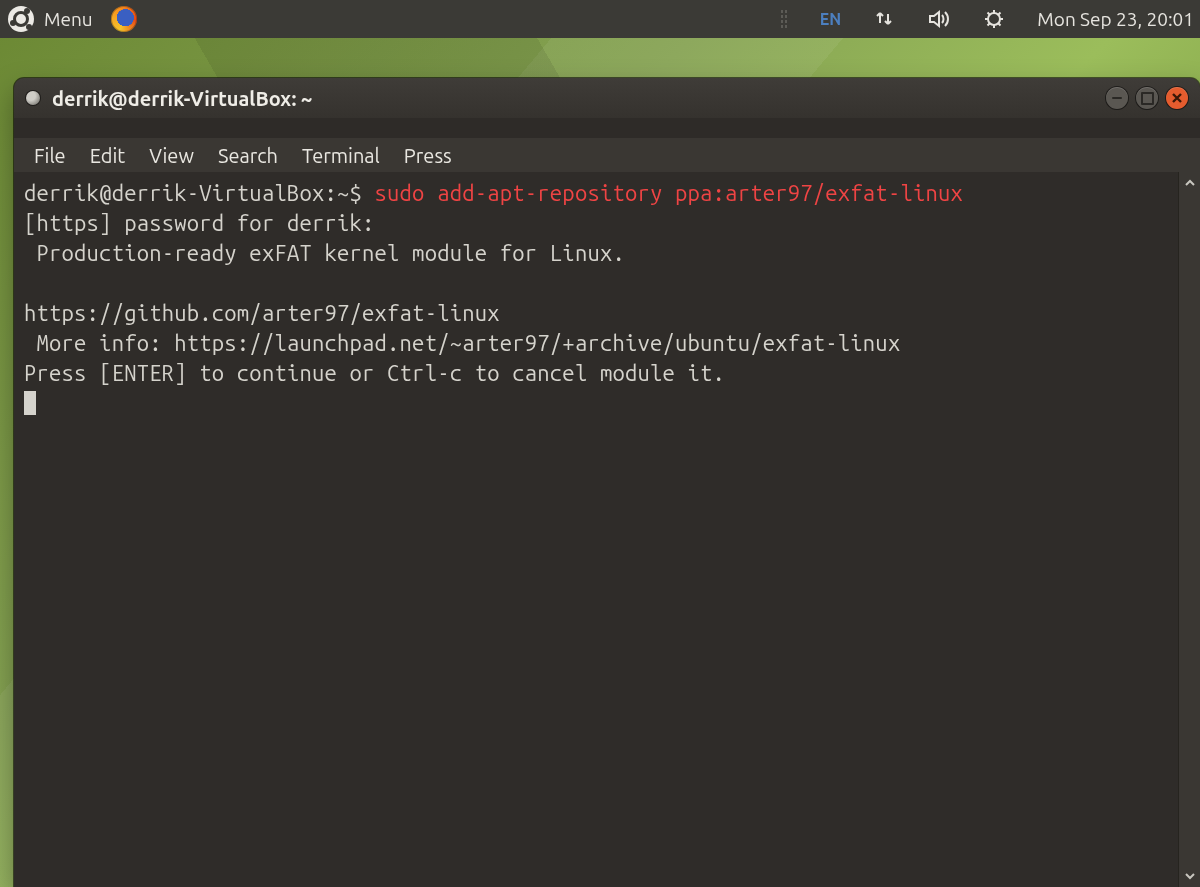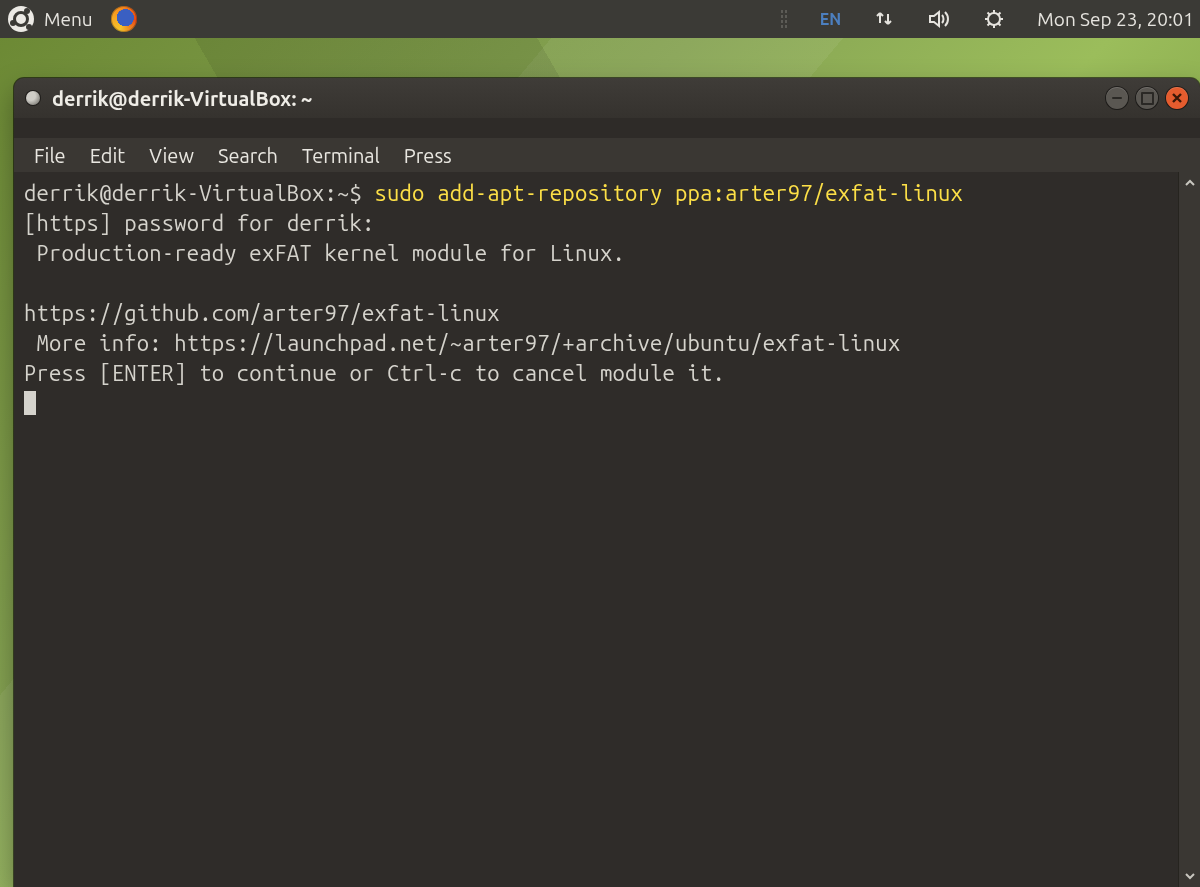--- a/index.html
+++ b/index.html
@@ -149,21 +149,21 @@
     color: #d5d3cc;
     font-family: "Ubuntu Mono","DejaVu Sans Mono","Liberation Mono",monospace;
     font-size: 22px;
     line-height: 30px;
     padding: 6px 6px 6px 10px;
     white-space: pre;
     overflow: hidden;
     letter-spacing: 0.2px;
   }
   .prompt-user { color:#d5d3cc;margin-top:6px; }
-  .prompt-cmd  { color:#fde047; }
+  .prompt-cmd  { color:#ef4444; }
   .cursor-block {
     display:inline-block;
     width: 12px; height: 24px;
     background:#d5d3cc;
     vertical-align: -4px;
   }
 
   
   .vscroll {
     width: 22px;

